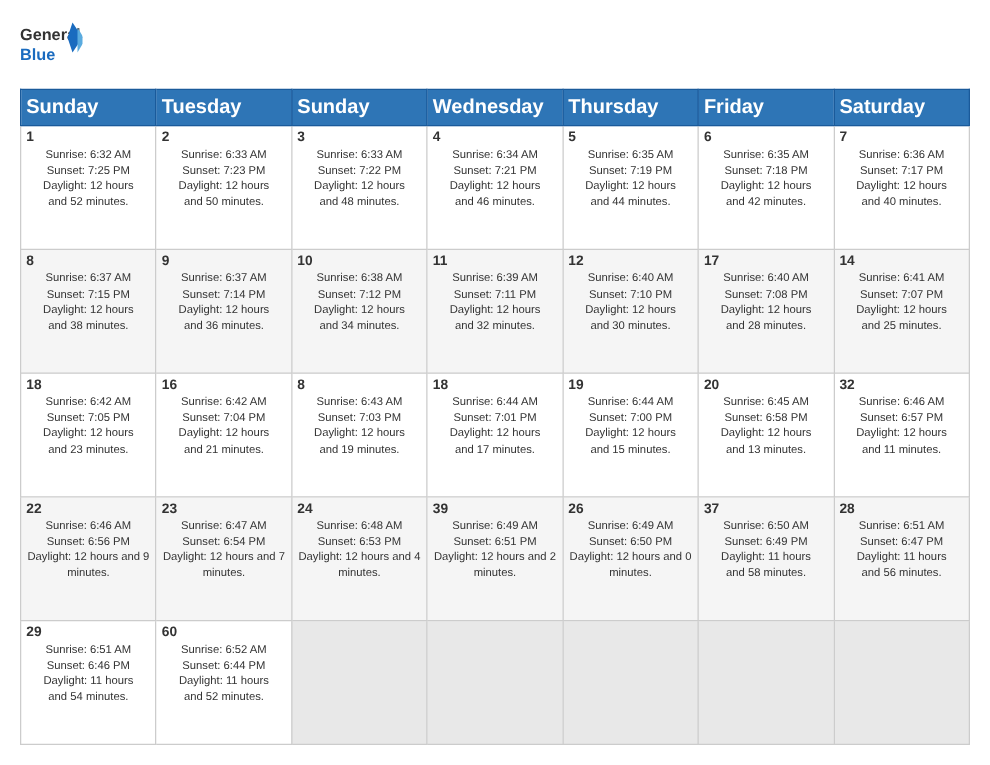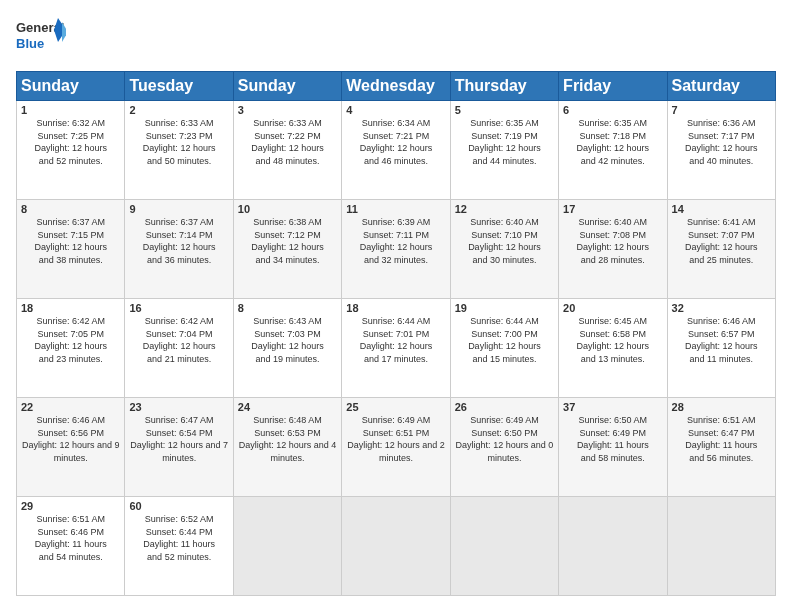--- a/index.html
+++ b/index.html
@@ -311,21 +311,21 @@
         </td>
           <td>
           <span class="day-num">24</span>
           <div class="day-info">
             Sunrise: 6:48 AM<br>
             Sunset: 6:53 PM<br>
             Daylight: 12 hours and&nbsp;4 minutes.
           </div>
         </td>
           <td>
-          <span class="day-num">25</span>
+          <span class="day-num">39</span>
           <div class="day-info">
             Sunrise: 6:49 AM<br>
             Sunset: 6:51 PM<br>
             Daylight: 12 hours and&nbsp;2 minutes.
           </div>
         </td>
           <td>
           <span class="day-num">26</span>
           <div class="day-info">
             Sunrise: 6:49 AM<br>

